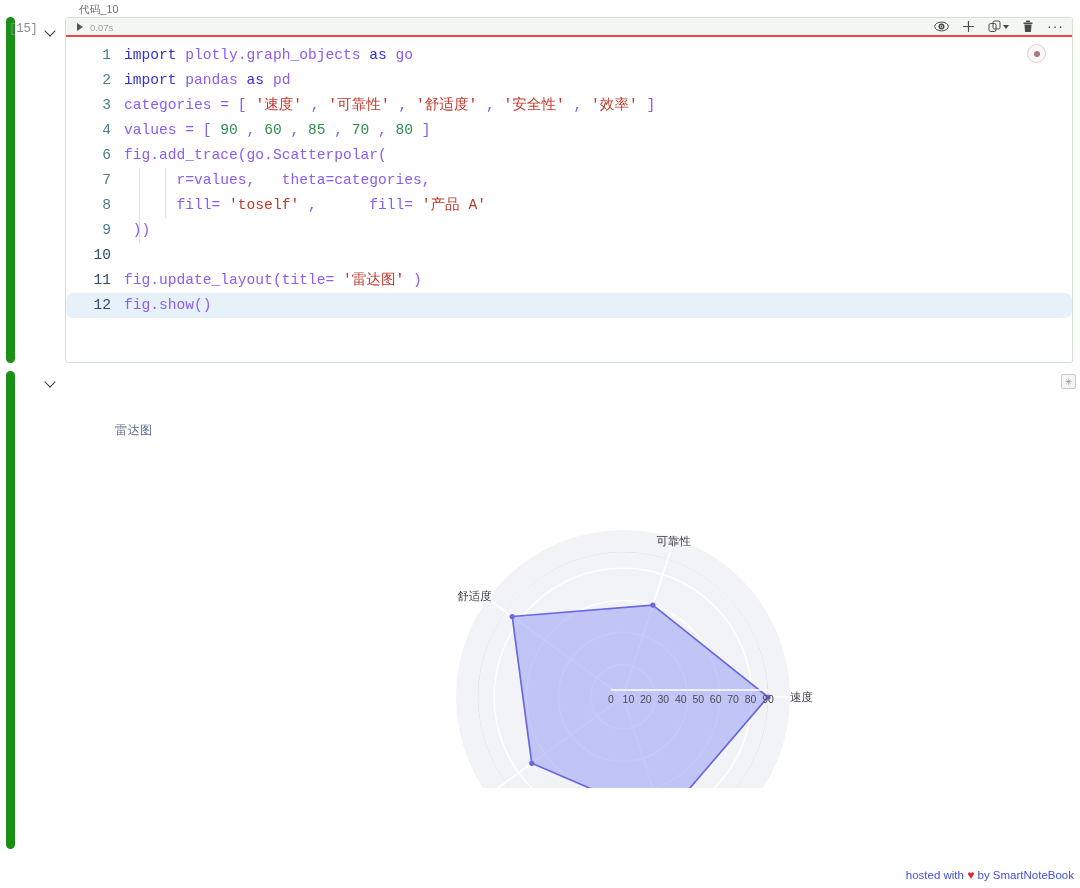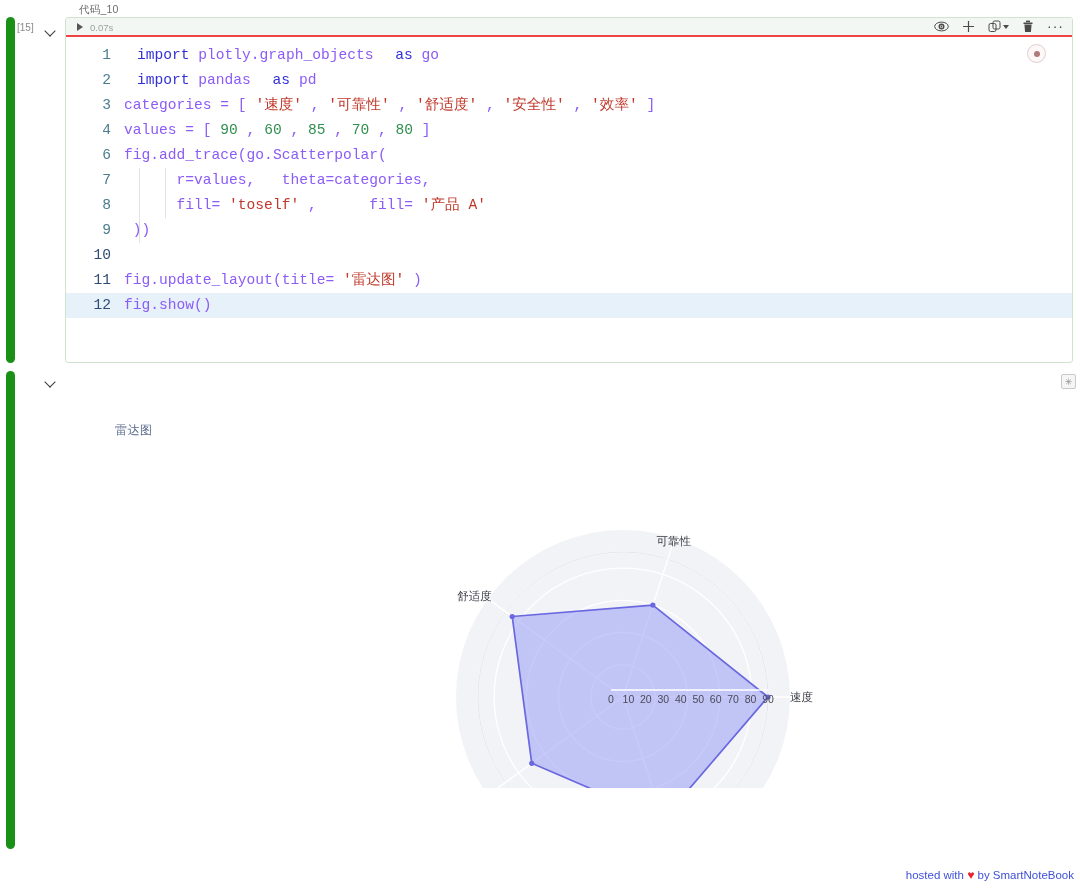--- a/index.html
+++ b/index.html
@@ -21,23 +21,23 @@
   .run-bar.output { top: 371px; height: 478px; }
 
   
   .cell-label {
     position: absolute; left: 79px; top: 3px;
     font-size: 10.5px; color: #6b6b6b; letter-spacing: .2px;
   }
 
   
   .exec-count {
-    position: absolute; left: 17px; top: 22px;
-    font-size: 10px; color: #8a8a8a;
-    font-family: Liberation Sans, sans-serif;
+    position: absolute; left: 9px; top: 22px;
+    font-size: 12px; color: #8a8a8a;
+    font-family: Liberation Mono, monospace;
   }
   .chev {
     position: absolute; width: 14px; height: 14px; cursor: pointer;
   }
   .chev::before {
     content: ""; position: absolute; left: 2px; top: 3px;
     width: 7px; height: 7px;
     border-right: 1.6px solid #3a3a3a; border-bottom: 1.6px solid #3a3a3a;
     transform: rotate(45deg);
   }
@@ -91,28 +91,28 @@
   }
 
   
   .code-body {
     position: relative;
     padding: 6px 0 0 0;
     font-family: "Liberation Mono", "DejaVu Sans Mono", monospace;
     font-size: 14.6px; line-height: 25px;
   }
   .code-line { position: relative; height: 25px; white-space: pre; }
-  .code-line.active { background: #e6f1fa; }
+  .code-line.active { background: #e6f1fa; border-radius: 7px; }
   .ln {
     display: inline-block; width: 58px; text-align: right;
     padding-right: 13px; color: #4b7d8f; user-select: none;
   }
   .ln.dim { color: #2f4a75; }
   .code-txt { color: #8b5cf6; }
-  .kw  { color: #3330d8; margin-left: 13px; }
+  .kw  { color: #3330d8; }
   .str { color: #c0392b; }
   .num { color: #2f8f4e; }
   .indent-guide {
     position: absolute; top: 0; width: 1px; height: 25px; background: #e2e2e2;
   }
 
   
   .output-area {
     position: absolute; left: 40px; top: 368px;
     width: 1040px; height: 490px;

